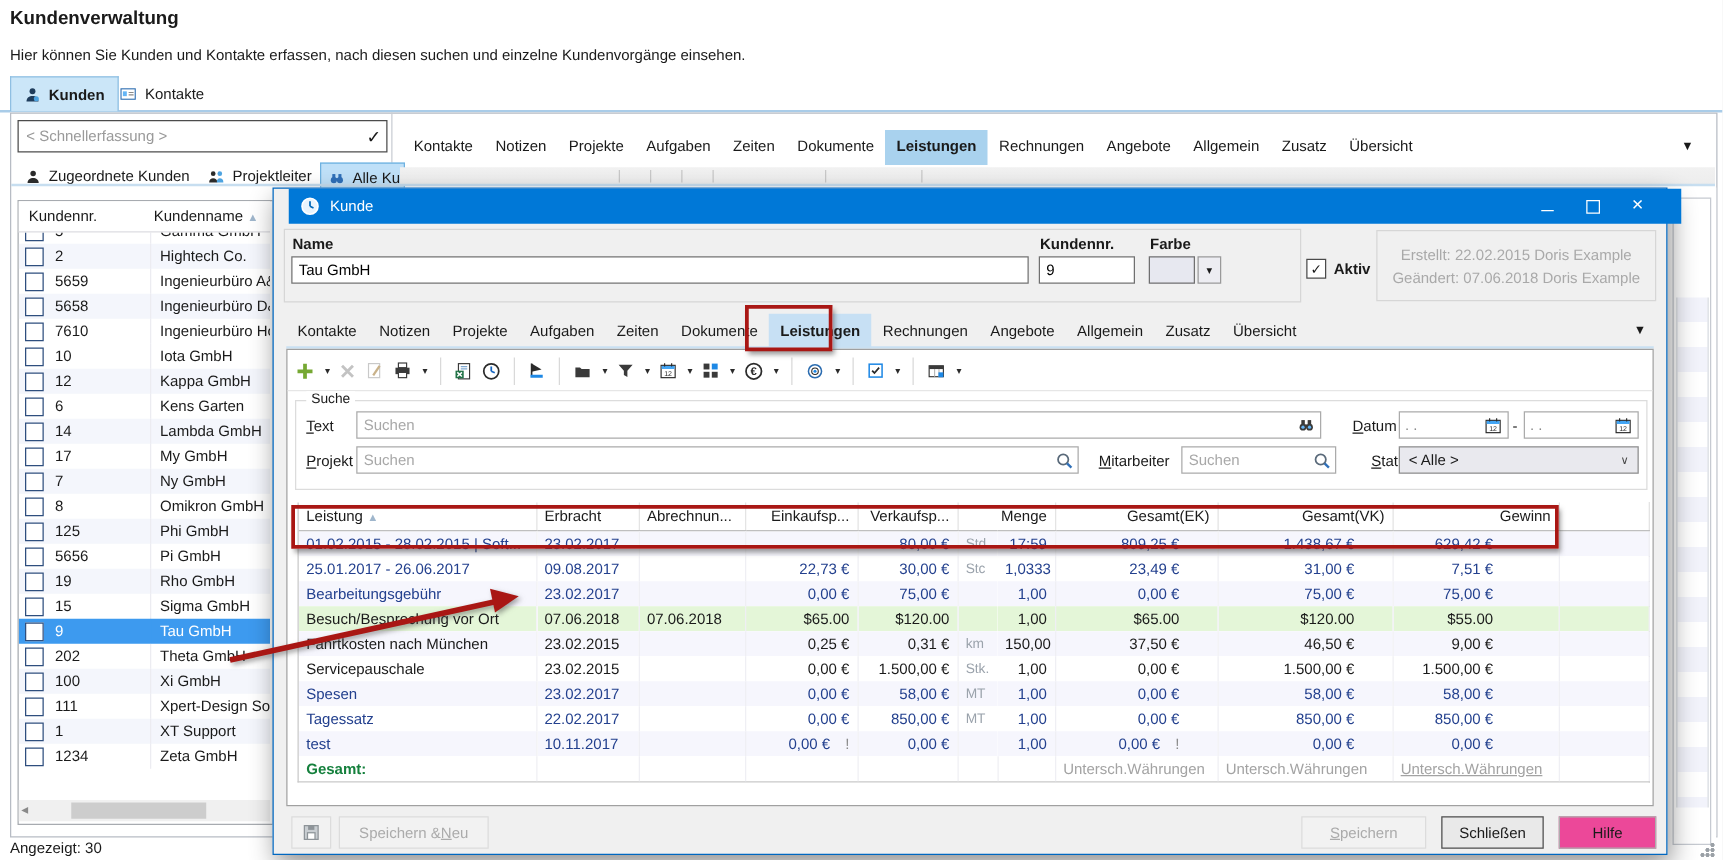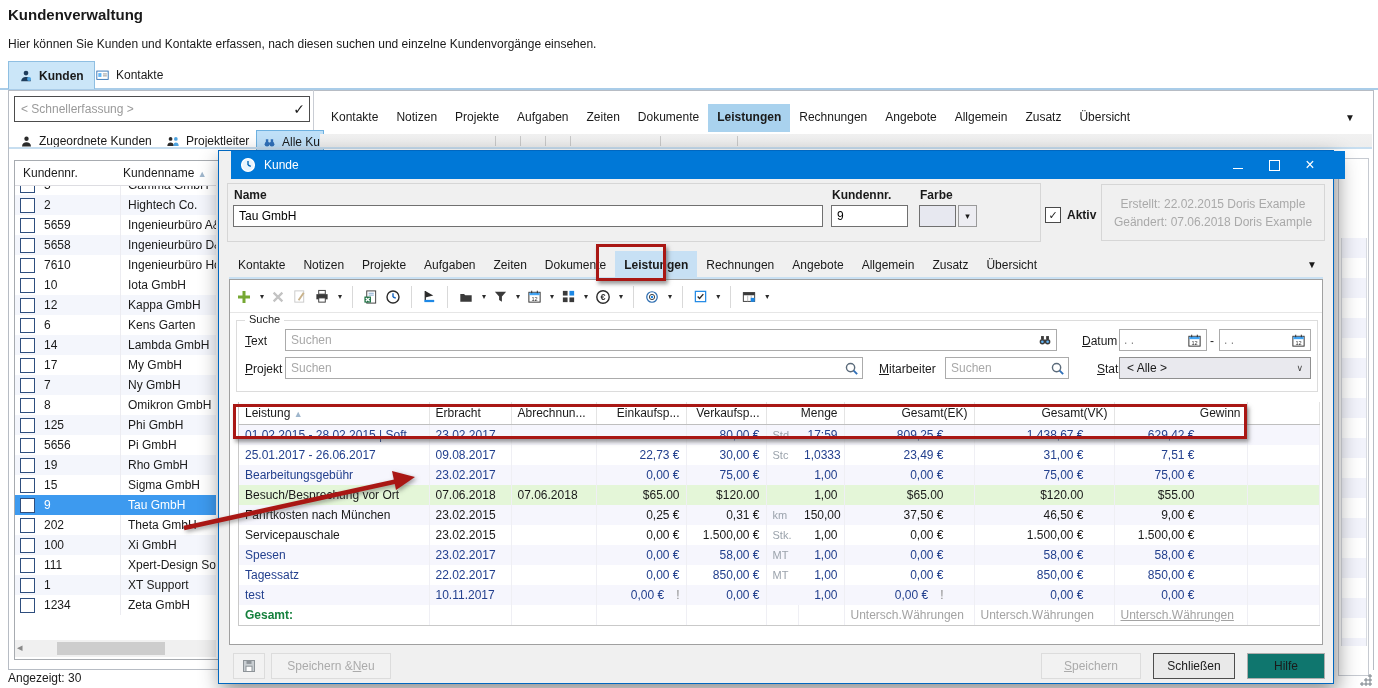--- a/index.html
+++ b/index.html
@@ -147,21 +147,21 @@
   tr.bg-alt{background:#F6F6FD;} tr.bg-green{background:#E4F6D8;} tr.bg-white{background:#fff;}
   tr.blue td.u,tr.black td.u{color:#9BA3AC;}
   .warn{color:#8C8C8C;margin-left:12px;}
   tr.sum td{color:#15803d;}
   tr.sum .gs{font-weight:bold;}
   tr.sum .uw{color:#A3A3A3;}
   tr.sum .uw.ul{text-decoration:underline;}
 
   
   .btn{position:absolute;top:502px;height:26px;display:flex;align-items:center;justify-content:center;
-       background:#0f766e;border:1px solid #ADADAD;box-sizing:border-box;}
+       background:#ec4899;border:1px solid #ADADAD;box-sizing:border-box;}
   .btn.disabled{background:#F2F2F2;color:#ABABAB;border-color:#DCDCDC;}
   #btn-save-icon{left:14px;width:32px;}
   #btn-save-new{left:52px;width:120px;}
   #btn-save{left:822px;width:100px;}
   #btn-close{left:934px;width:82px;border:1px solid #4D4D4D;background:#E9E9E9;}
   #btn-help{left:1028px;width:78px;}
 
   
   .anno-box{position:absolute;border:3px solid #A91714;box-shadow:2px 3px 4px rgba(70,70,70,.55);z-index:60;}
   #anno-tab{left:596px;top:244px;width:64px;height:31px;}

